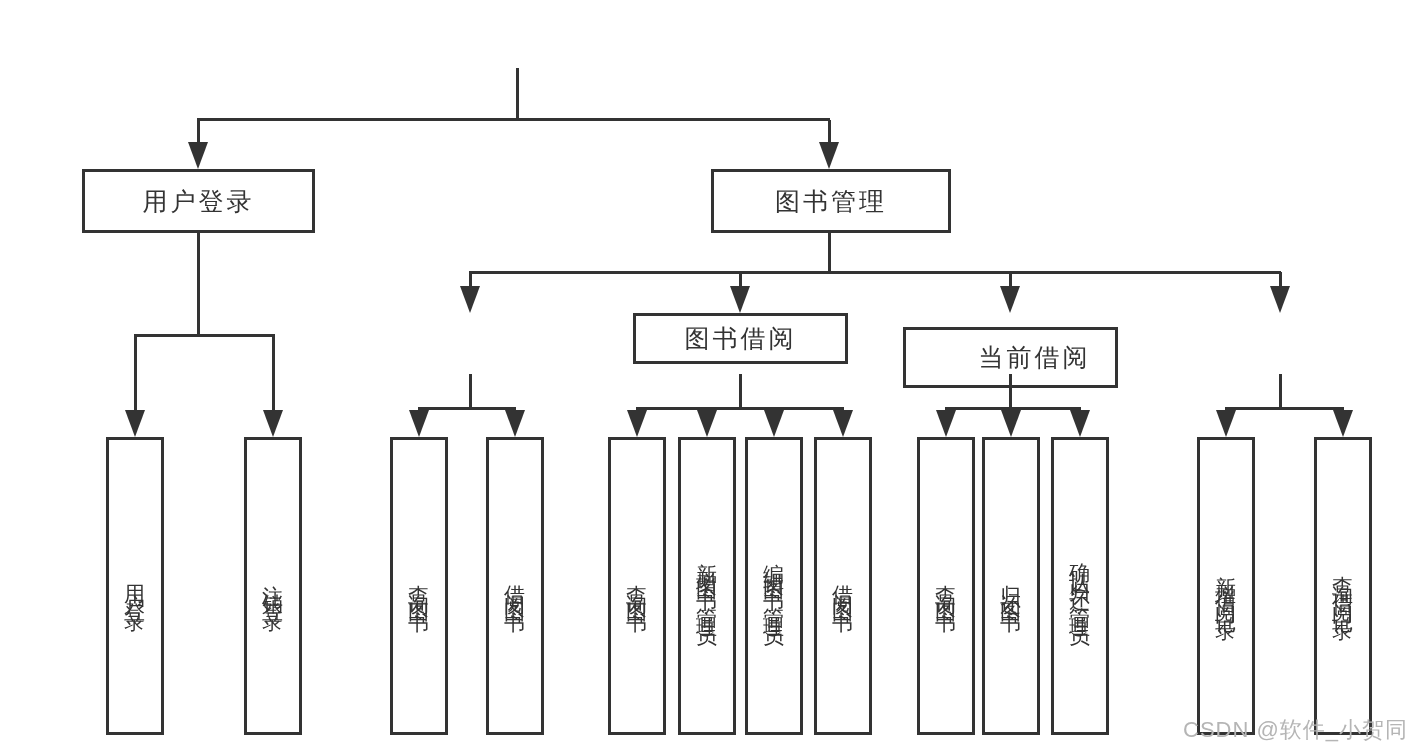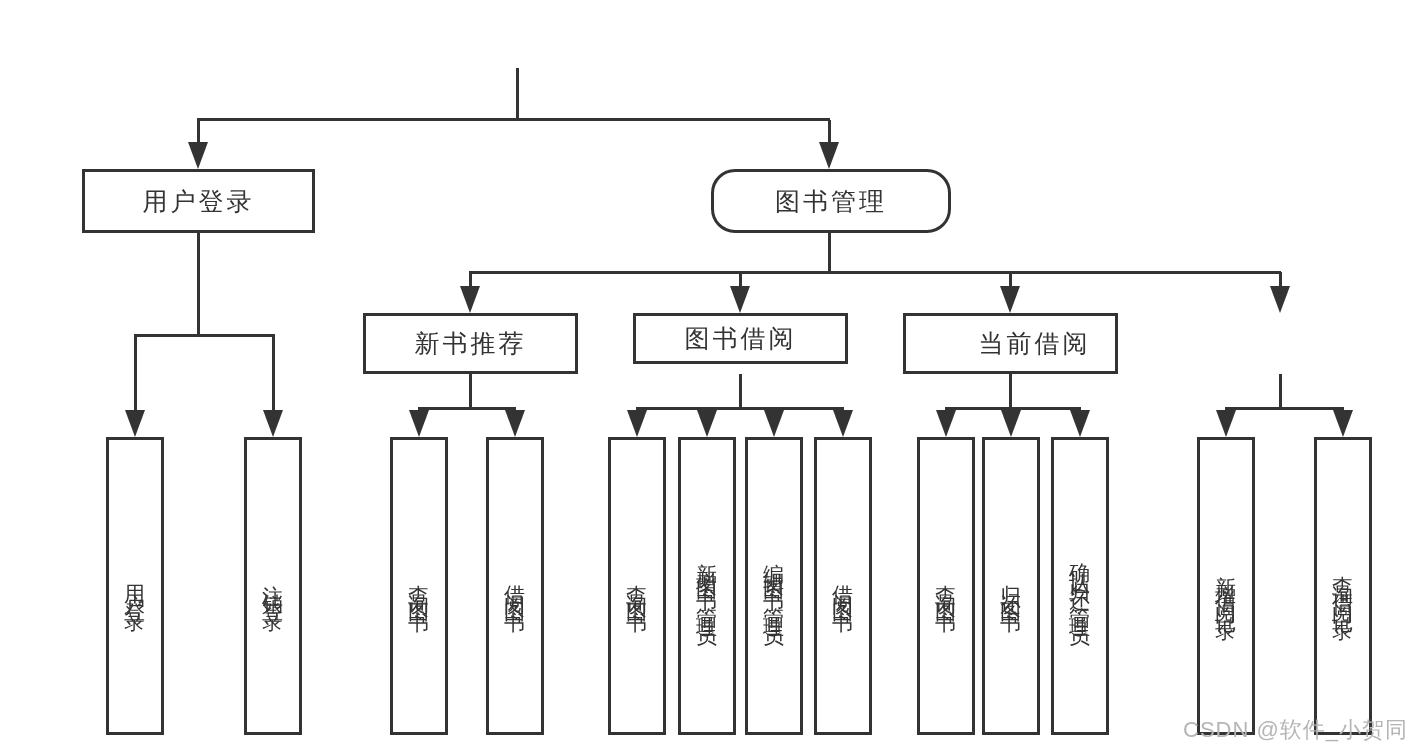--- a/index.html
+++ b/index.html
@@ -62,31 +62,28 @@
 </style>
 </head>
 <body>
 
 <div class="canvas">
 
 
   <div class="hbox" style="left:82px;top:169px;width:233px;height:64px;">
     <span>用户登录</span>
   </div>
-  <div class="hbox" style="left:711px;top:169px;width:240px;height:64px;border-radius:24px;">
+  <div class="hbox" style="left:711px;top:169px;width:240px;height:64px;">
     <span>图书管理</span>
   </div>
 
-  <div class="hbox" style="left:363px;top:313px;width:215px;height:61px;">
-    <span>新书推荐</span>
-  </div>
   <div class="hbox" style="left:633px;top:313px;width:215px;height:51px;">
     <span>图书借阅</span>
   </div>
-  <div class="hbox" style="left:903px;top:313px;width:215px;height:61px;padding-left:48px;">
+  <div class="hbox" style="left:903px;top:327px;width:215px;height:61px;padding-left:48px;">
     <span>当前借阅</span>
   </div>
 
   <div class="vbox" style="left:106px;">
     <span class="vtext">用户登录</span>
   </div>
   <div class="vbox" style="left:244px;">
     <span class="vtext">注销登录</span>
   </div>
 

